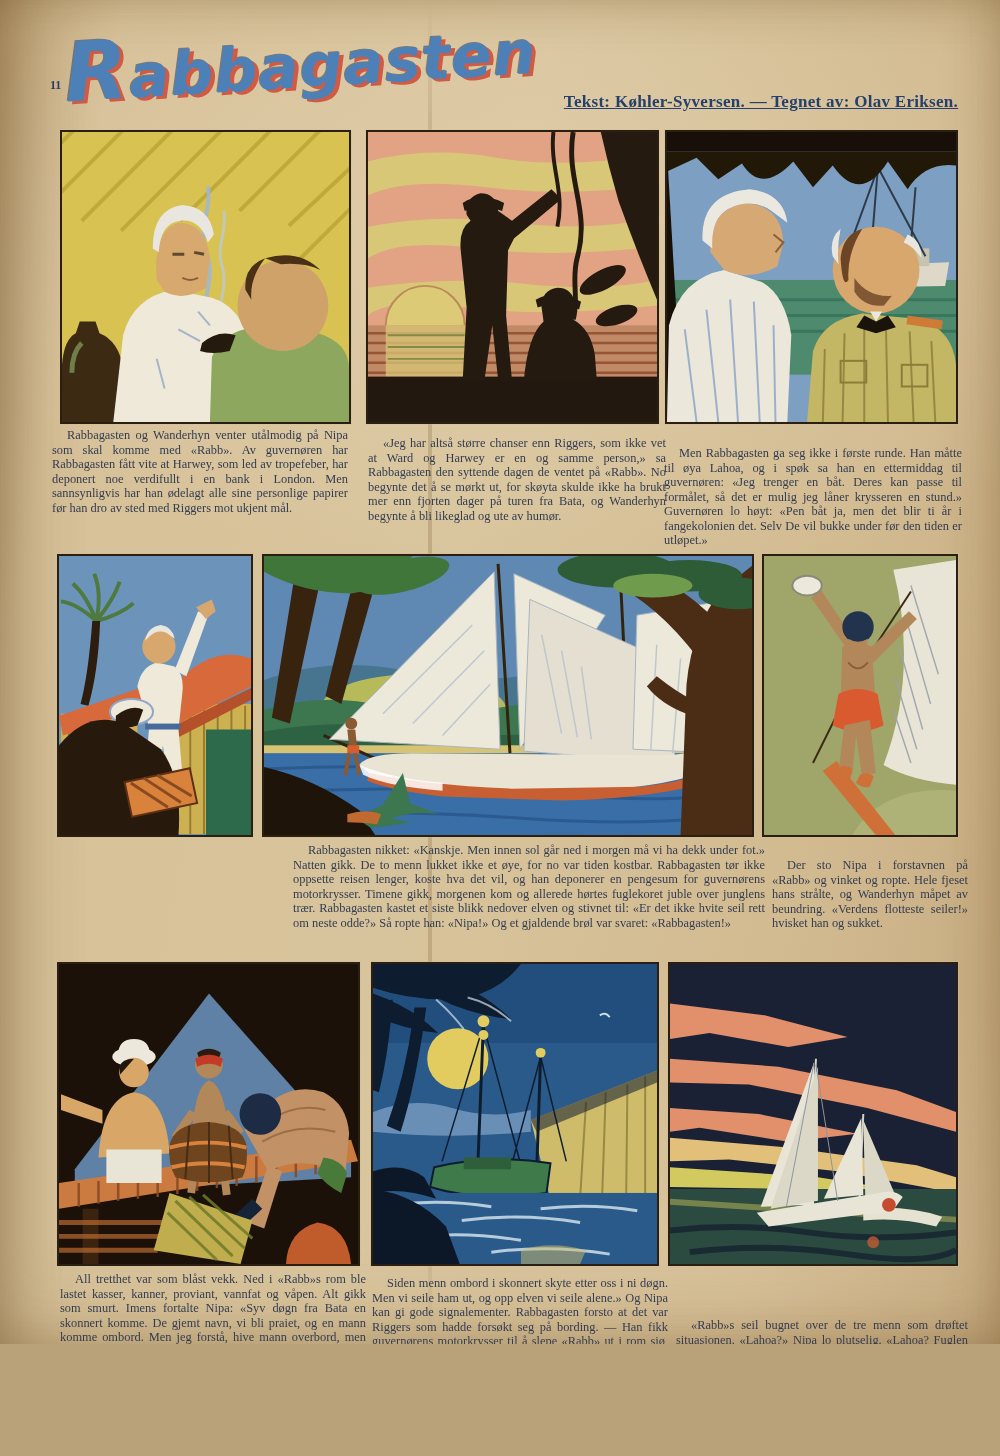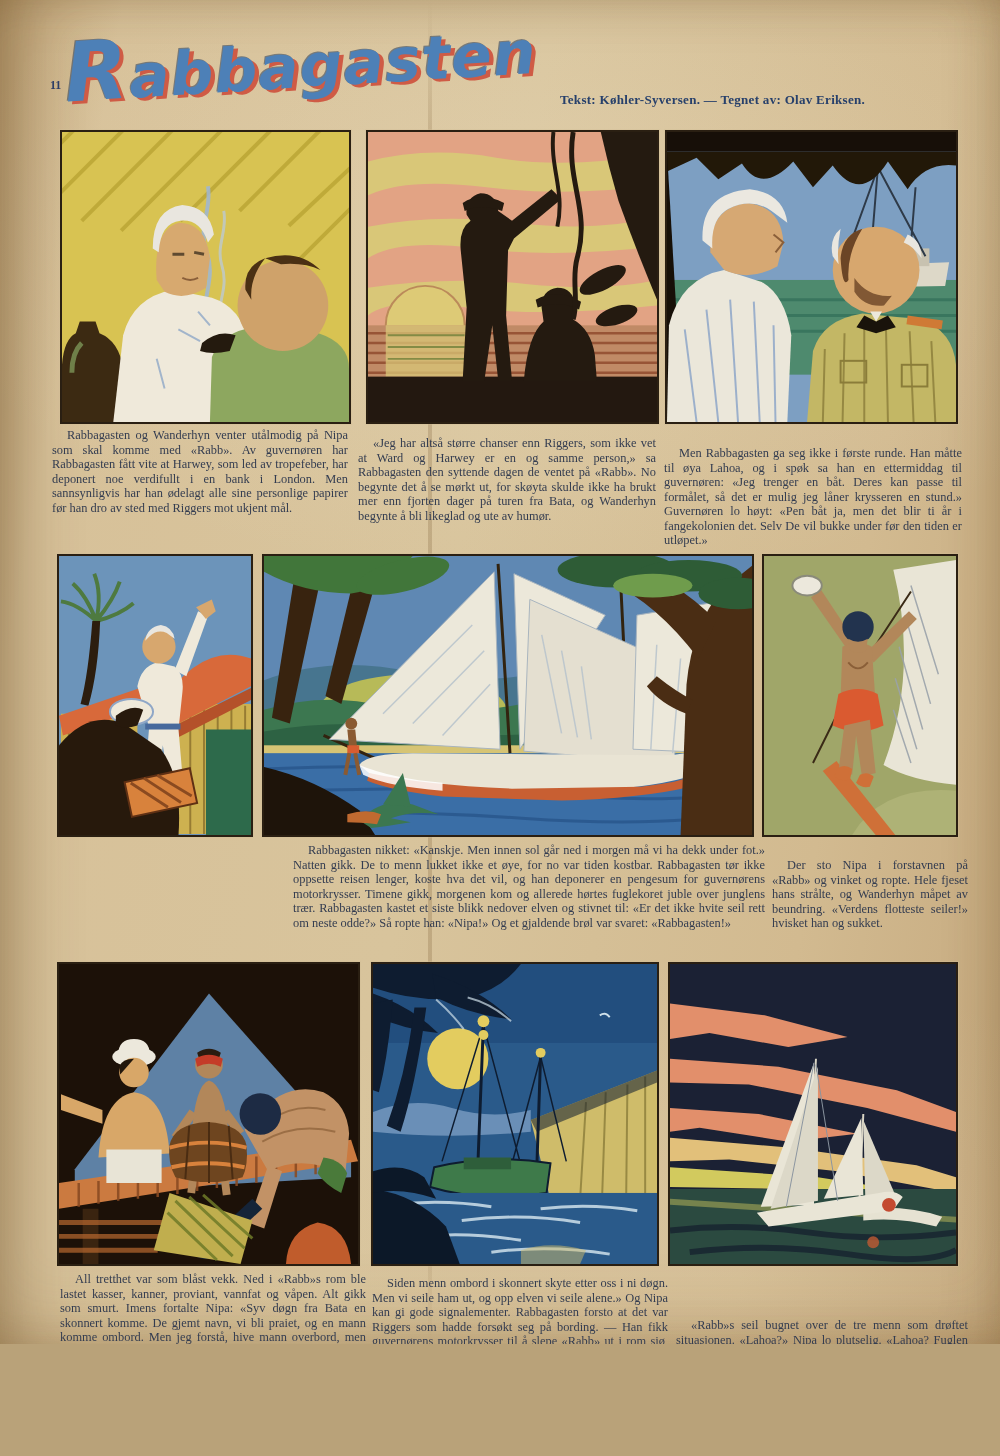--- a/index.html
+++ b/index.html
@@ -14,22 +14,22 @@
                 inset 0 30px 60px -40px rgba(120,85,35,.25);
     font-family:"Liberation Serif",serif;}
   .crease{position:absolute;left:428px;top:0;width:4px;height:100%;
     background:linear-gradient(180deg,transparent,rgba(110,78,38,.22) 12%,rgba(110,78,38,.22) 88%,transparent);pointer-events:none;}
   .pagenum{position:absolute;left:50px;top:78px;font-size:12px;font-weight:bold;color:#2c3e66;}
   .title{position:absolute;left:64px;top:18px;width:480px;margin:0;
     font-family:"DejaVu Sans",sans-serif;font-style:italic;font-weight:bold;font-size:60px;
     color:#4d80b7;text-shadow:4px 3px 0 #cf5b45,-1px -1px 0 rgba(40,60,90,.55);
     transform:rotate(-3.5deg);letter-spacing:1px;line-height:1;}
   .title::first-letter{font-size:82px;}
-  .byline{position:absolute;left:560px;top:92px;width:402px;text-align:left;
-    font-size:13px;font-weight:bold;color:#27406b;letter-spacing:.3px;}
+  .byline{position:absolute;left:560px;top:92px;width:402px;text-align:center;
+    font-size:17px;font-weight:bold;color:#27406b;letter-spacing:.3px;text-decoration:underline;}
   .panel{position:absolute;border:2px solid #2a1f12;box-sizing:border-box;
     box-shadow:0 0 0 1px rgba(210,190,150,.4);}
   .panel svg{display:block;width:100%;height:100%;}
   .caption{position:absolute;font-size:12.4px;line-height:1.17;color:#333c50;
     text-align:justify;text-indent:15px;}
   .cont{ text-align:right;font-style:italic;text-indent:0;margin-top:3px;padding-right:4px;font-weight:bold;}
   .footer{position:absolute;left:36px;top:1390px;font-weight:bold;font-size:15px;
     color:#2c3e66;letter-spacing:.6px;}
 </style>
 </head>
@@ -129,21 +129,21 @@
       <path d="M244,104 Q258,110 258,128 Q250,116 240,112 Z" fill="#e9e6df"></path>
       <path d="M200,186 L212,192 L224,186 L232,198 L212,204 L192,198 Z" fill="#19130b"></path>
       <path d="M206,182 L218,182 L212,192 Z" fill="#ece8dc"></path>
       <rect x="244" y="186" width="36" height="9" fill="#cf7a35" transform="rotate(8 244 186)"></rect>
       <rect x="176" y="232" width="26" height="22" fill="none" stroke="#8a7c39" stroke-width="2"></rect>
       <rect x="238" y="236" width="26" height="22" fill="none" stroke="#8a7c39" stroke-width="2"></rect>
     </svg>
   </div>
 
   <div class="caption" style="left:52px;top:428px;width:296px;">Rabbagasten og Wanderhyn venter utålmodig på Nipa som skal komme med «Rabb». Av guvernøren har Rabbagasten fått vite at Harwey, som led av tropefeber, har deponert noe verdifullt i en bank i London. Men sannsynligvis har han ødelagt alle sine personlige papirer før han dro av sted med Riggers mot ukjent mål.</div>
-  <div class="caption" style="left:358px;top:436px;width:298px;">«Jeg har altså større chanser enn Riggers, som ikke vet at Ward og Harwey er en og samme person,» sa Rabbagasten den syttende dagen de ventet på «Rabb». No begynte det å se mørkt ut, for skøyta skulde ikke ha brukt mer enn fjorten dager på turen fra Bata, og Wanderhyn begynte å bli likeglad og ute av humør.</div>
+  <div class="caption" style="left:368px;top:436px;width:298px;">«Jeg har altså større chanser enn Riggers, som ikke vet at Ward og Harwey er en og samme person,» sa Rabbagasten den syttende dagen de ventet på «Rabb». No begynte det å se mørkt ut, for skøyta skulde ikke ha brukt mer enn fjorten dager på turen fra Bata, og Wanderhyn begynte å bli likeglad og ute av humør.</div>
   <div class="caption" style="left:664px;top:446px;width:298px;">Men Rabbagasten ga seg ikke i første runde. Han måtte til øya Lahoa, og i spøk sa han en ettermiddag til guvernøren: «Jeg trenger en båt. Deres kan passe til formålet, så det er mulig jeg låner krysseren en stund.» Guvernøren lo høyt: «Pen båt ja, men det blir ti år i fangekolonien det. Selv De vil bukke under før den tiden er utløpet.»</div>
 
   <div class="panel" style="left:57px;top:554px;width:196px;height:283px;">
     <svg viewBox="0 0 196 283" preserveAspectRatio="none">
       <rect width="196" height="283" fill="#6c94ba"></rect>
       <g stroke="#4e7a40" stroke-width="4" fill="none">
         <path d="M38,66 Q18,48 2,46 M38,66 Q28,40 14,28 M38,66 Q44,38 36,18 M38,66 Q56,44 62,26 M38,66 Q62,60 76,48"></path>
       </g>
       <path d="M34,66 Q30,120 22,150 L30,152 Q40,118 42,66 Z" fill="#2c1d0e"></path>
       <path d="M2,160 h78 v80 h-78 z" fill="#cdb150"></path>

